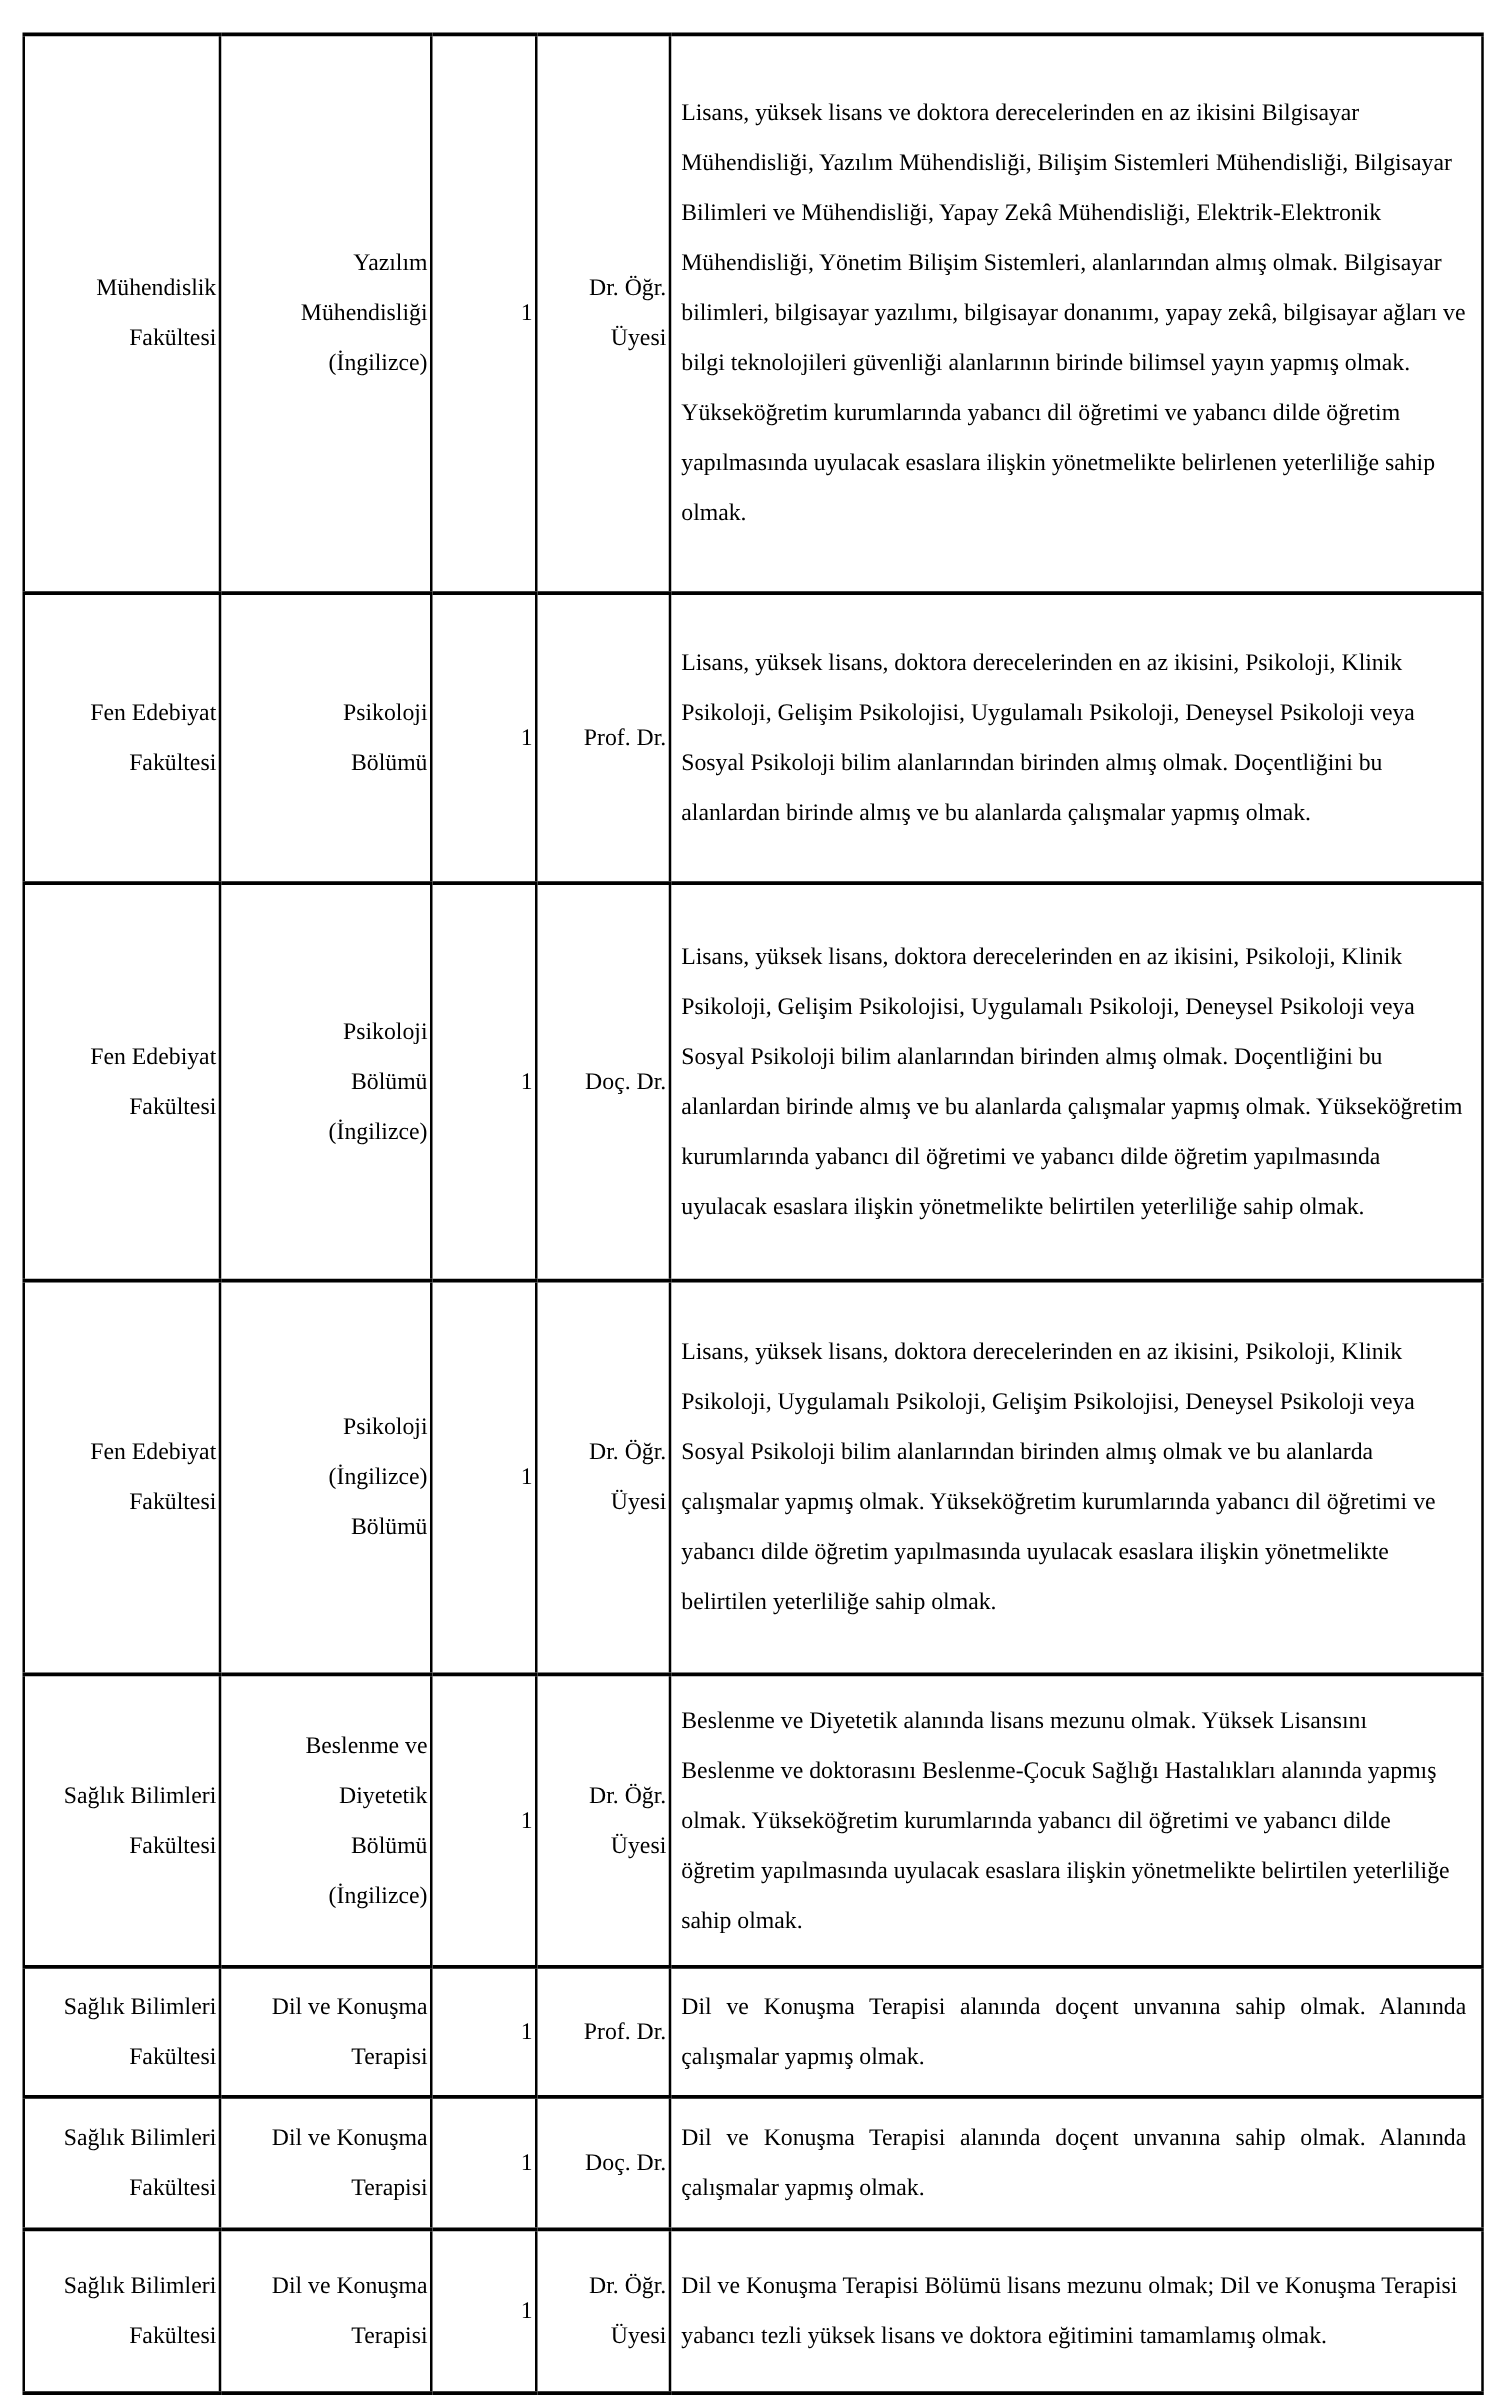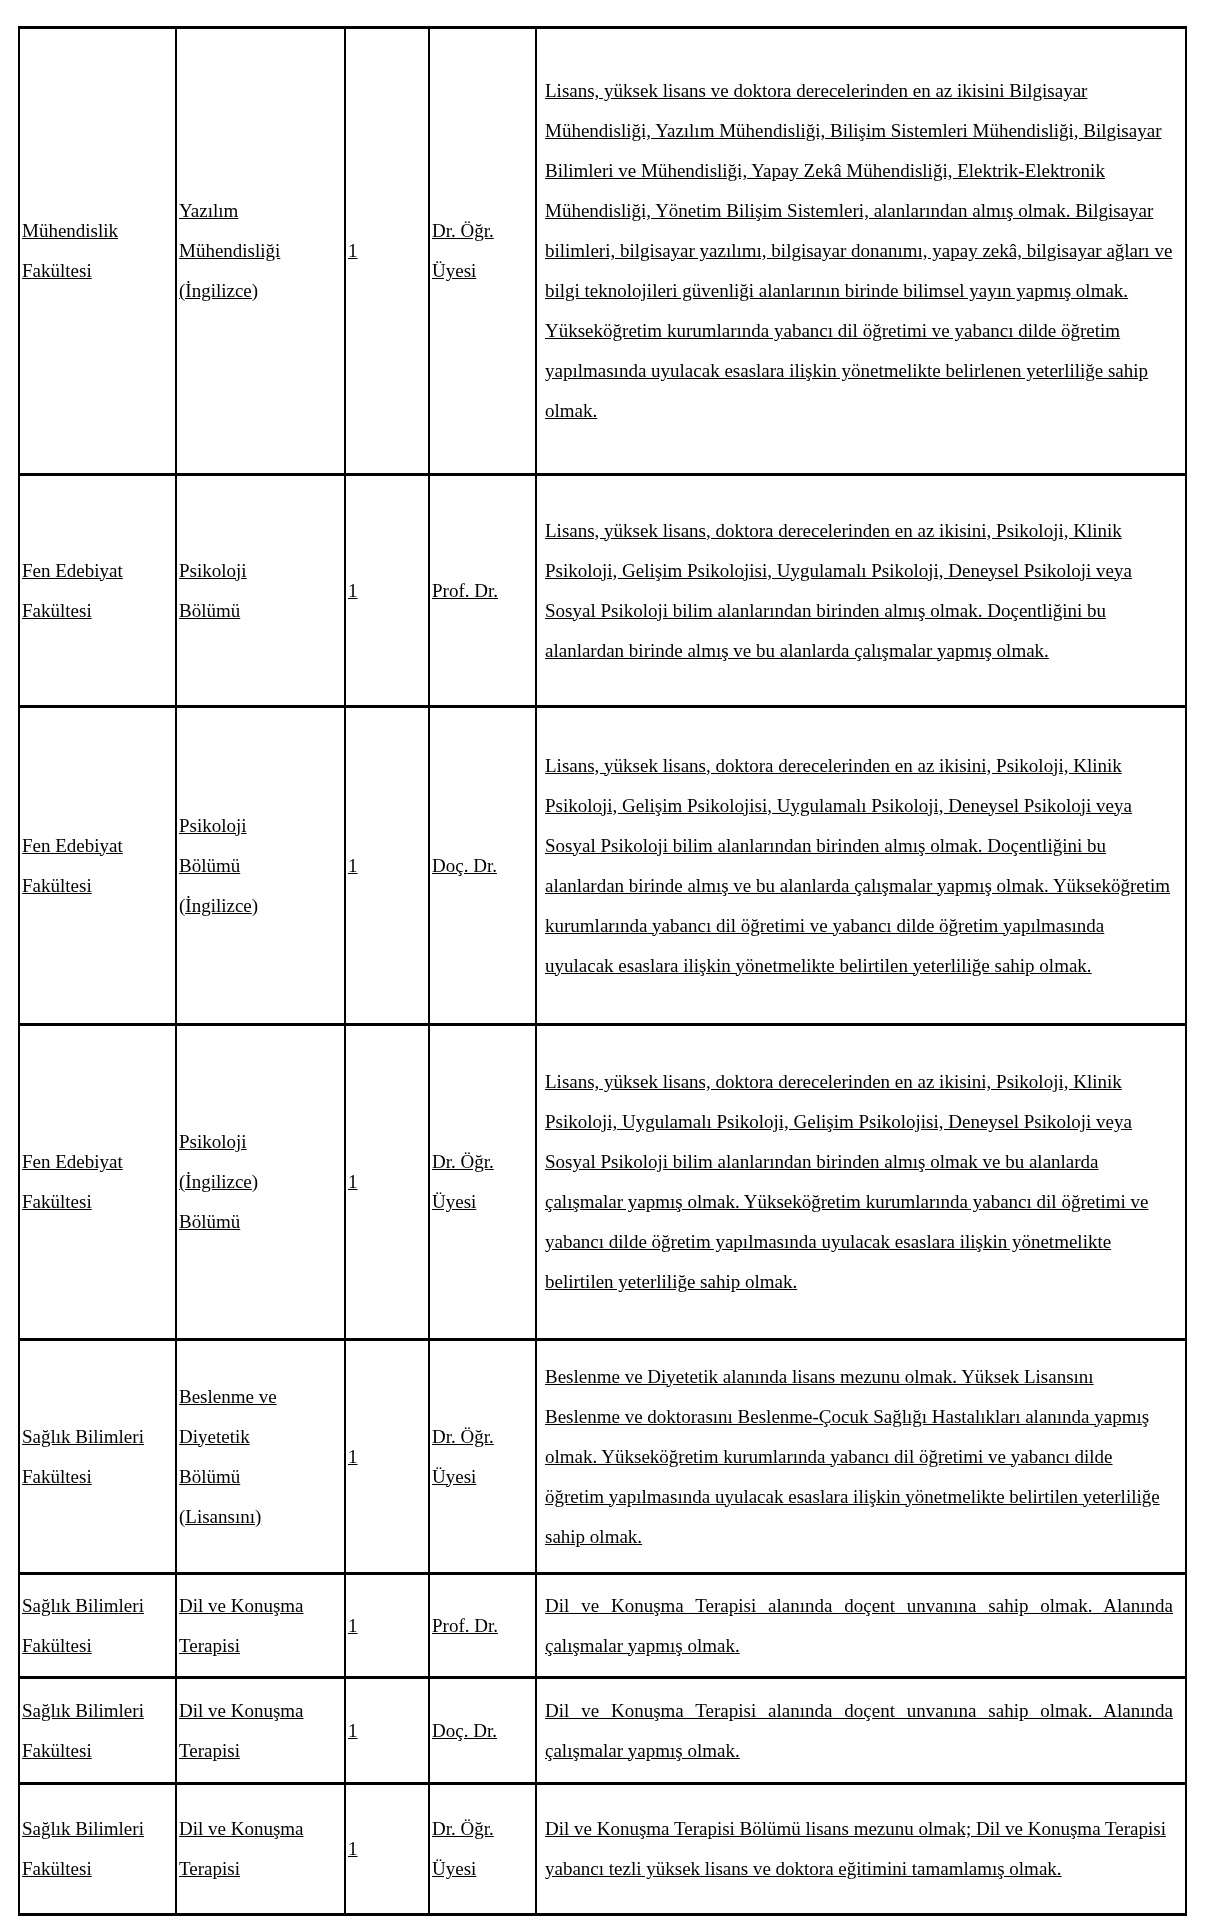--- a/index.html
+++ b/index.html
@@ -24,24 +24,23 @@
     table-layout: fixed;
   }
   table.positions td {
     border: 2px solid #000000;
     border-top-width: 3px;
     border-bottom-width: 3px;
     font-size: 19px;
     line-height: 40px;
     vertical-align: middle;
     overflow: hidden;
-    text-decoration: underline;
   }
   td.cellc {
-    text-align: left;
+    text-align: right;
     white-space: pre-line;
     padding: 0 2px;
   }
   td.req {
     text-align: left;
     padding: 0 12px 0 8px;
   }
   td.req.justify {
     text-align: justify;
   }
@@ -99,21 +98,21 @@
         <td class="cellc">Dr. Öğr.
 Üyesi</td>
         <td class="req">Lisans, yüksek lisans, doktora derecelerinden en az ikisini, Psikoloji, Klinik Psikoloji, Uygulamalı Psikoloji, Gelişim Psikolojisi, Deneysel Psikoloji veya Sosyal Psikoloji bilim alanlarından birinden almış olmak ve bu alanlarda çalışmalar yapmış olmak. Yükseköğretim kurumlarında yabancı dil öğretimi ve yabancı dilde öğretim yapılmasında uyulacak esaslara ilişkin yönetmelikte belirtilen yeterliliğe sahip olmak.</td>
       </tr>
       <tr style="height:234px">
         <td class="cellc">Sağlık Bilimleri
 Fakültesi</td>
         <td class="cellc">Beslenme ve
 Diyetetik
 Bölümü
-(Lisansını)</td>
+(İngilizce)</td>
         <td class="cellc">1</td>
         <td class="cellc">Dr. Öğr.
 Üyesi</td>
         <td class="req">Beslenme ve Diyetetik alanında lisans mezunu olmak. Yüksek Lisansını Beslenme ve doktorasını Beslenme-Çocuk Sağlığı Hastalıkları alanında yapmış olmak. Yükseköğretim kurumlarında yabancı dil öğretimi ve yabancı dilde öğretim yapılmasında uyulacak esaslara ilişkin yönetmelikte belirtilen yeterliliğe sahip olmak.</td>
       </tr>
       <tr style="height:104px">
         <td class="cellc">Sağlık Bilimleri
 Fakültesi</td>
         <td class="cellc">Dil ve Konuşma
 Terapisi</td>

